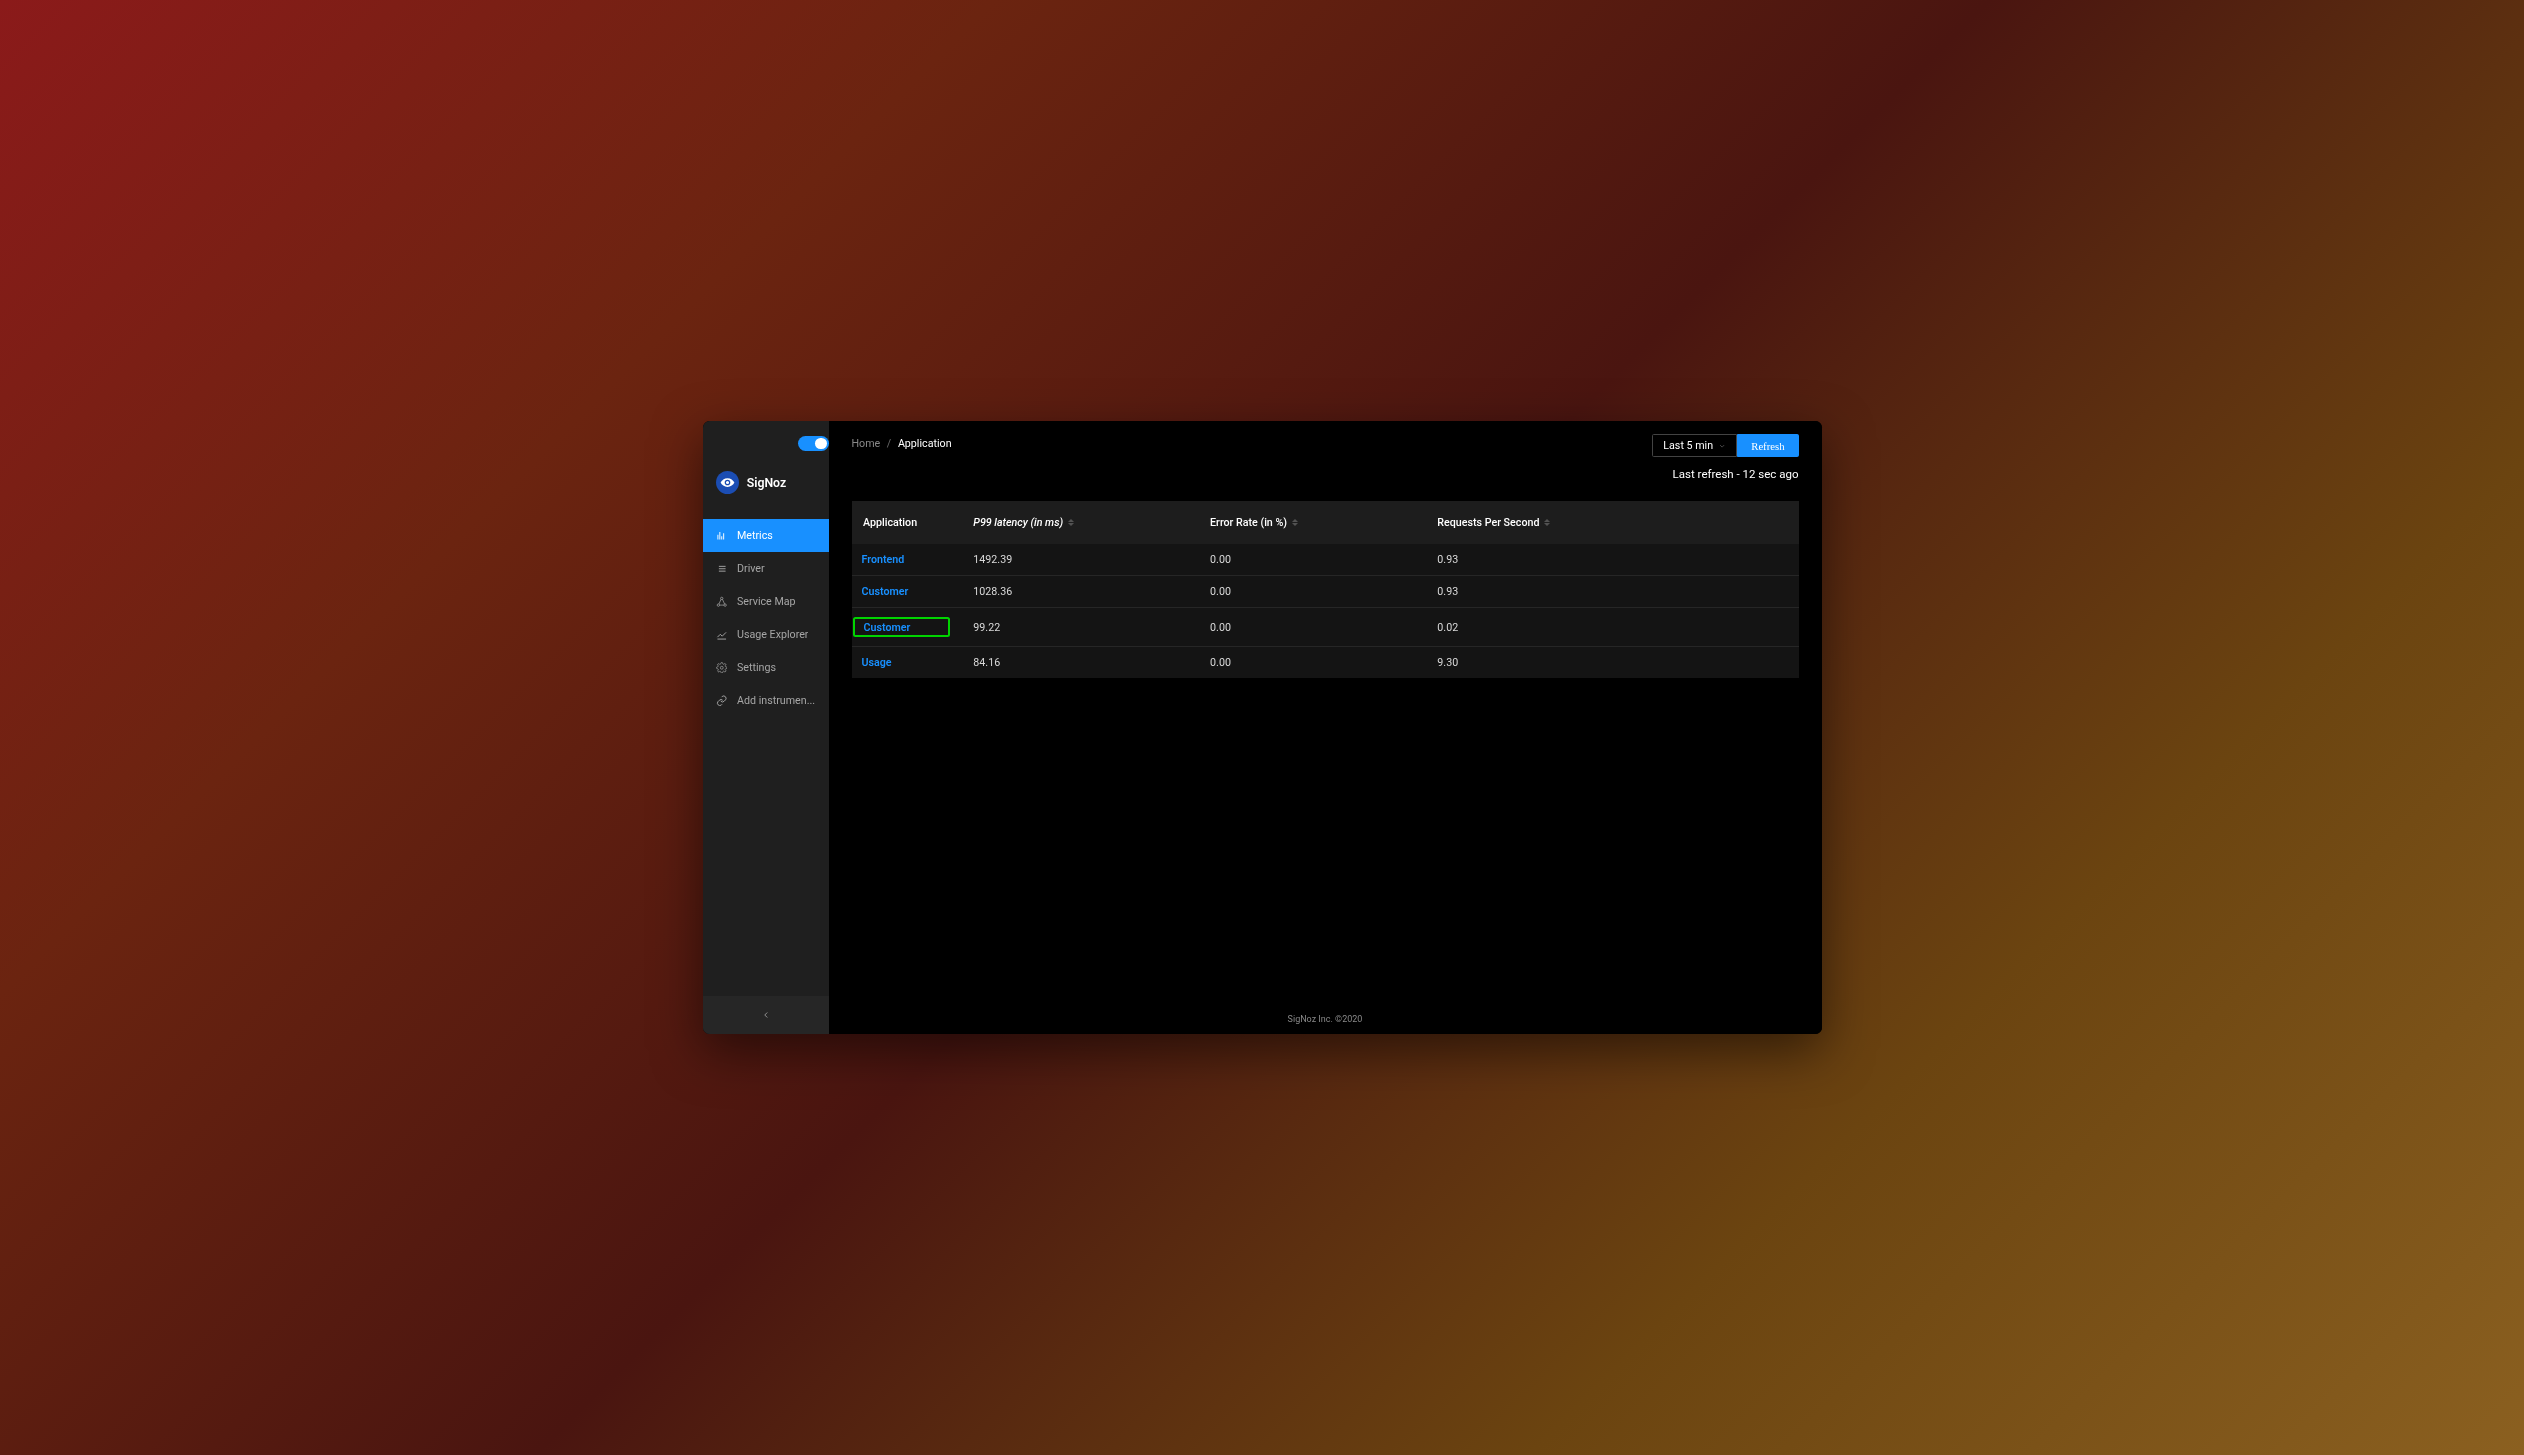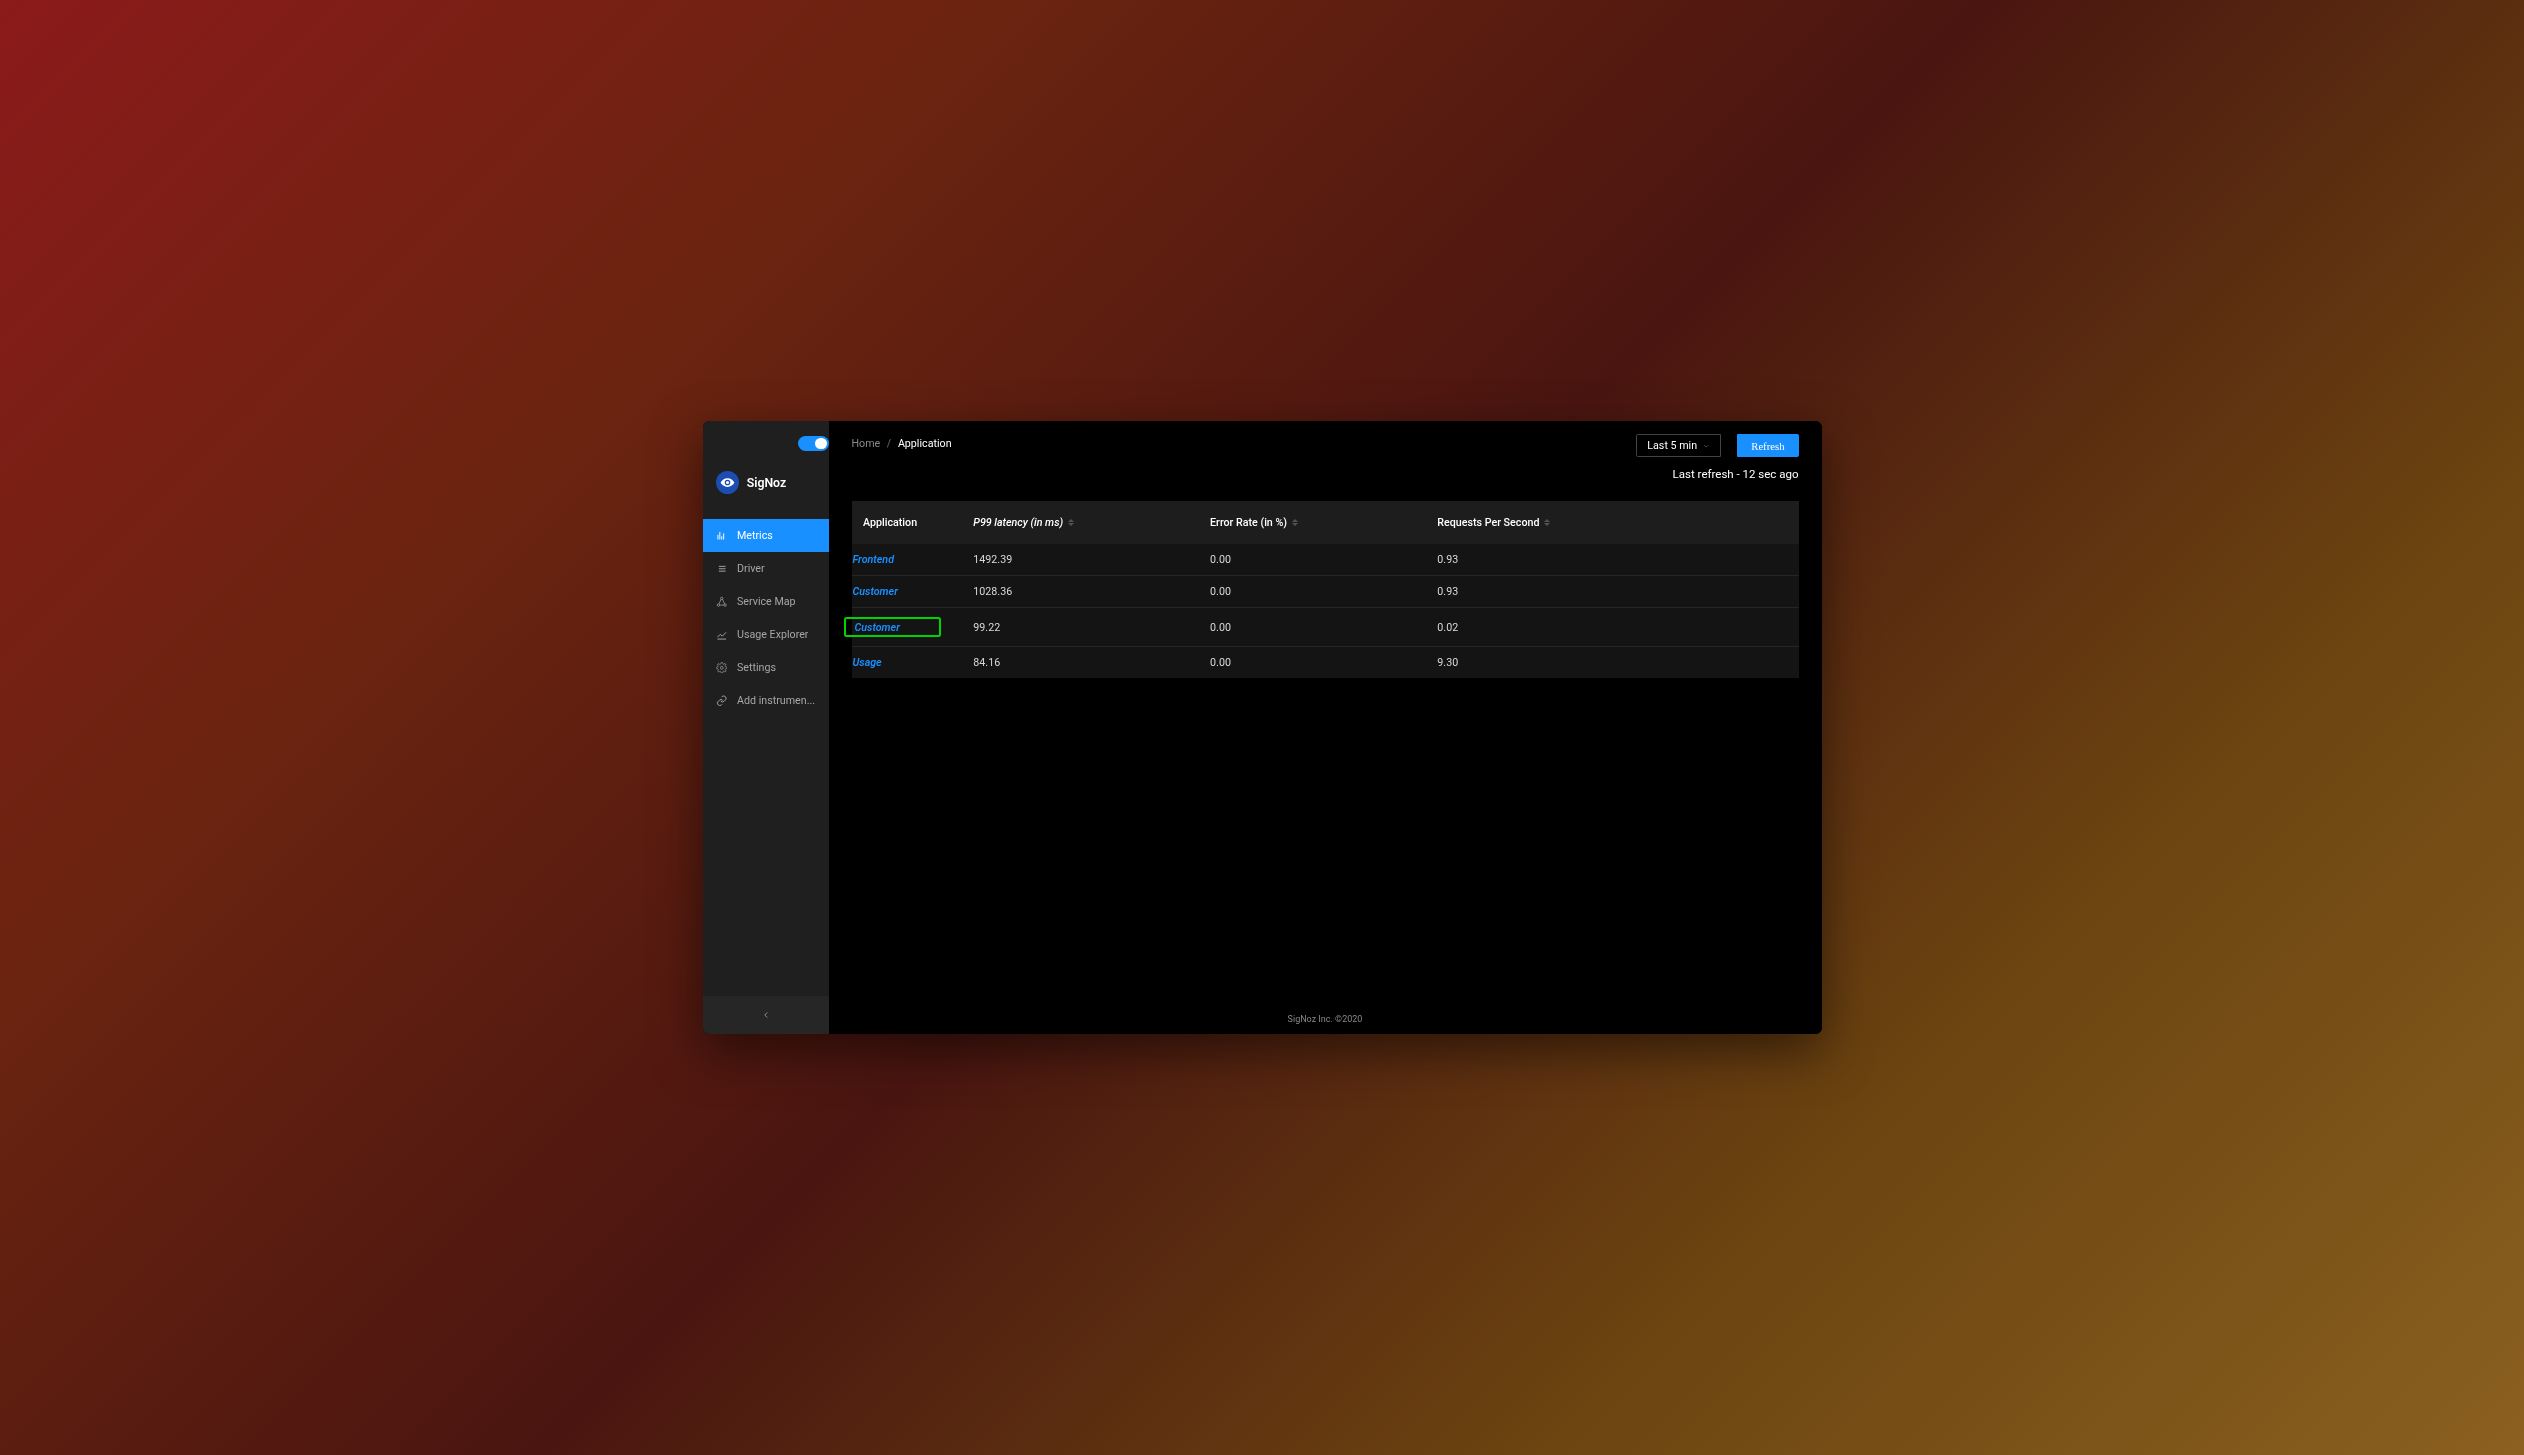--- a/index.html
+++ b/index.html
@@ -167,21 +167,21 @@
       color: #fff;
     }
     .header-right {
       display: flex;
       flex-direction: column;
       align-items: flex-end;
       gap: 10px;
     }
     .controls {
       display: flex;
-      gap: 16px;
+      gap: 0;
     }
     .time-select {
       background: #000;
       border: 0.8px solid #434343;
       color: #fff;
       padding: 4.1px 10px;
       font-size: 10.7px;
       border-radius: 1.6px 0 0 1.6px;
       display: flex;
       align-items: center;
@@ -254,22 +254,21 @@
     .sort-icon::after {
       border-top: 3.3px solid #888;
     }
     .data-table tbody td {
       color: #d9d9d9;
       font-size: 10.7px;
       padding: 9px 8.2px;
       border-bottom: 0.8px solid #262626;
     }
     .data-table tbody td:first-child {
-      padding-left: 1px;
-      font-style: italic;
+      padding-left: 10px;
     }
     .data-table tbody tr:last-child td {
       border-bottom: none;
     }
     .app-link {
       color: #1890ff;
       font-weight: 600;
       text-decoration: none;
       cursor: pointer;
     }

